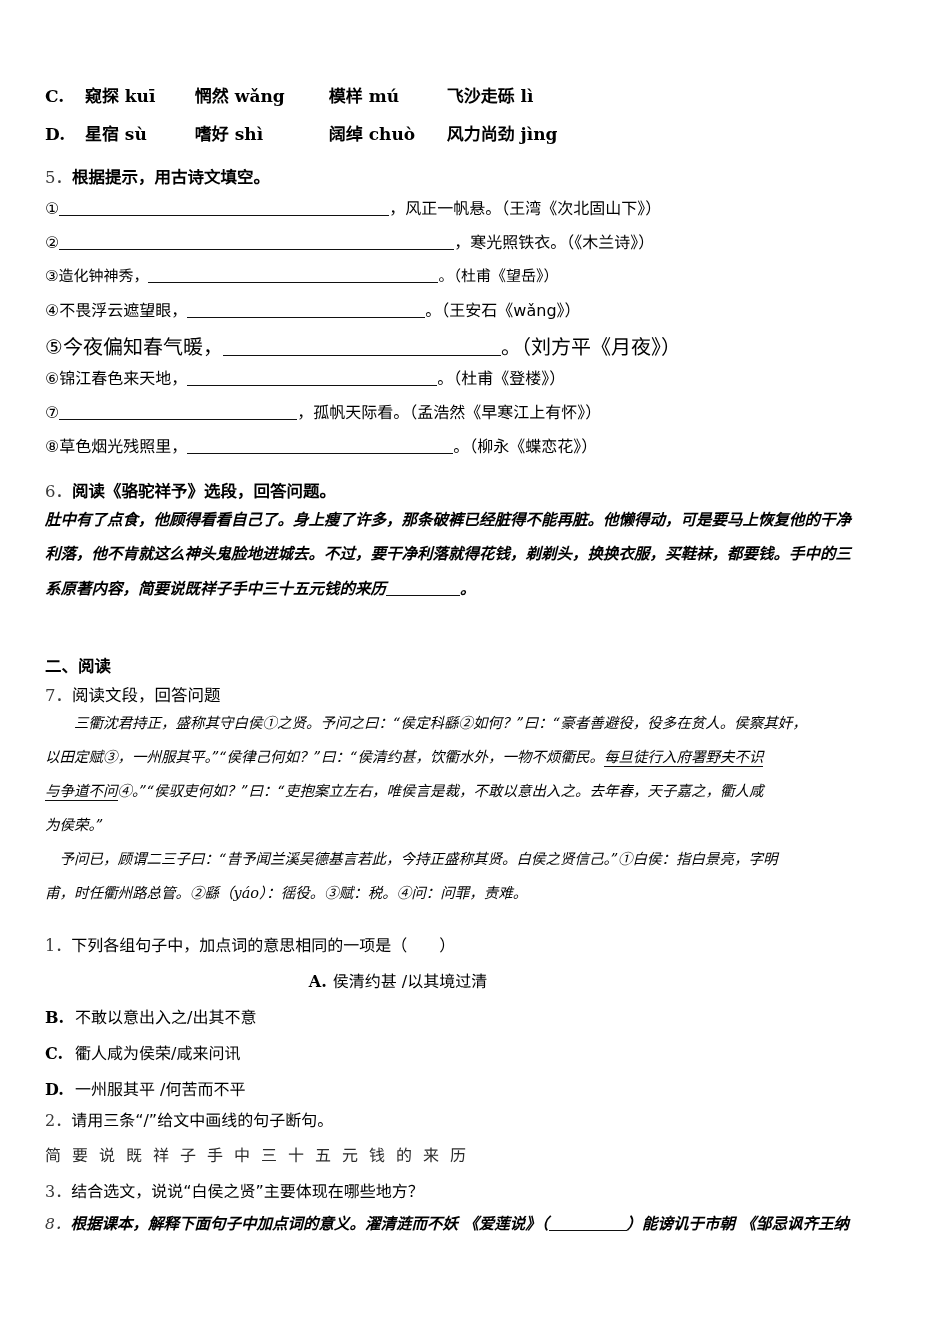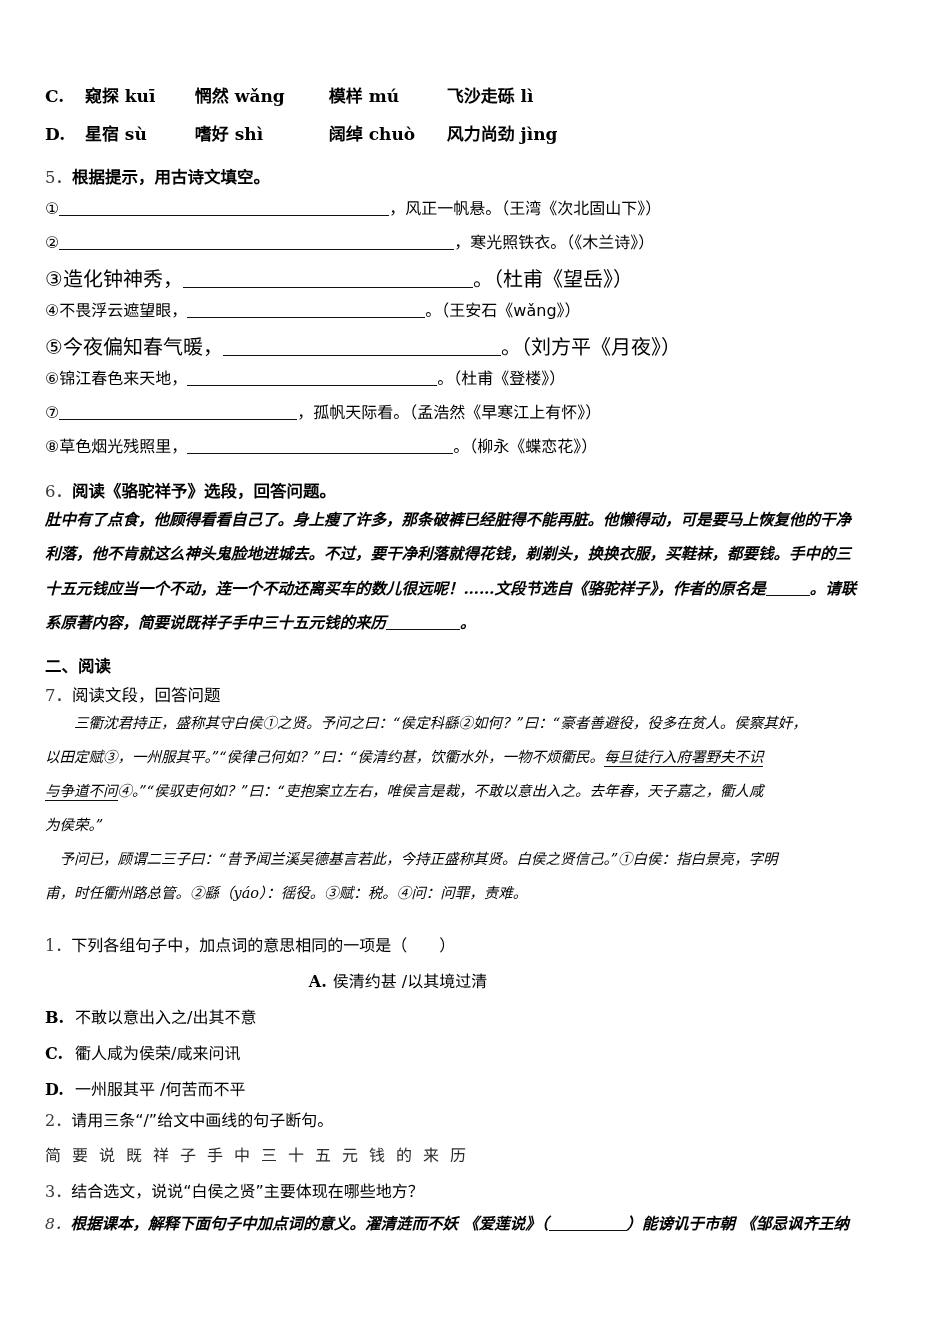--- a/index.html
+++ b/index.html
@@ -134,21 +134,21 @@
   <div class="blk" style="left:45px; top:200px; width:880px;">
 
     <div class="line sans-cn" style="position:relative; font-size:16px; height:34px;">
       <span>①</span><span></span><span class="blank" style="width:330px;"></span><span>，风正一帆悬。（王湾《次北固山下》）</span>
     </div>
 
     <div class="line sans-cn" style="position:relative; font-size:16px; height:34px;">
       <span>②</span><span></span><span class="blank" style="width:395px;"></span><span>，寒光照铁衣。（《木兰诗》）</span>
     </div>
 
-    <div class="line sans-cn" style="position:relative; font-size:20px; height:34px;">
+    <div class="line sans-cn" style="position:relative; font-size:15px; height:34px;">
       <span>③</span><span>造化钟神秀，</span><span class="blank" style="width:290px;"></span><span>。（杜甫《望岳》）</span>
     </div>
 
     <div class="line sans-cn" style="position:relative; font-size:16px; height:34px;">
       <span>④</span><span>不畏浮云遮望眼，</span><span class="blank" style="width:238px;"></span><span>。（王安石《wǎng》）</span>
     </div>
 
     <div class="line sans-cn" style="position:relative; font-size:20px; height:34px;">
       <span>⑤</span><span>今夜偏知春气暖，</span><span class="blank" style="width:278px;"></span><span>。（刘方平《月夜》）</span>
     </div>
@@ -169,23 +169,20 @@
   <div class="line" style="left:45px; top:484px; font-size:16.5px;">
     <span class="qnum">6．</span><span class="sans-cn bold">阅读《骆驼祥予》选段，回答问题。</span>
   </div>
 
   <div class="blk italic-cn" style="left:45px; top:512px; width:865px; font-size:15.5px;">
     <div class="line" style="position:relative; height:34px;">
       <span>肚中有了点食，他顾得看看自己了。身上瘦了许多，那条破裤已经脏得不能再脏。他懒得动，可是要马上恢复他的干净</span>
     </div>
     <div class="line" style="position:relative; height:34px;">
       <span>利落，他不肯就这么神头鬼脸地进城去。不过，要干净利落就得花钱，剃剃头，换换衣服，买鞋袜，都要钱。手中的三</span>
-    </div>
-    <div class="line" style="position:relative; height:34px;">
-      <span>十五元钱应当一个不动，连一个不动还离买车的数儿很远呢！……文段节选自《骆驼祥子》，作者的原名是</span><span class="blank" style="width:44px;"></span><span>。请联</span>
     </div>
     <div class="line" style="position:relative; height:34px;">
       <span>系原著内容，简要说既祥子手中三十五元钱的来历</span><span class="blank" style="width:74px;"></span><span>。</span>
     </div>
   </div>
 
   <div class="line sans-cn bold" style="left:45px; top:659px; font-size:16.5px;">
     <span>二、阅读</span>
   </div>
 

